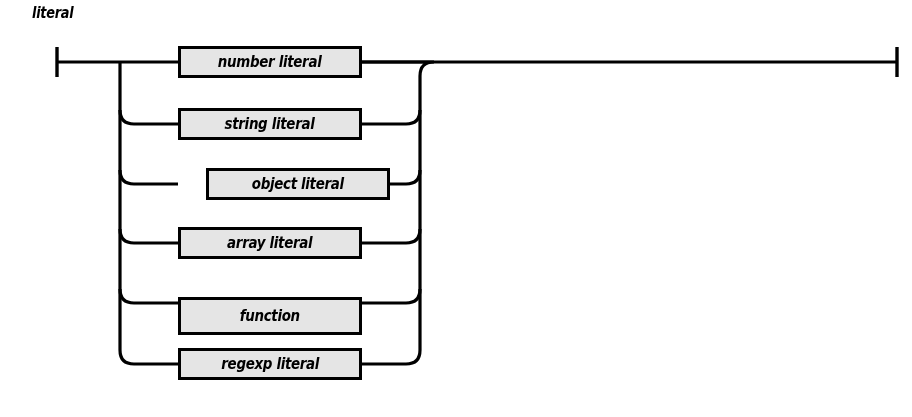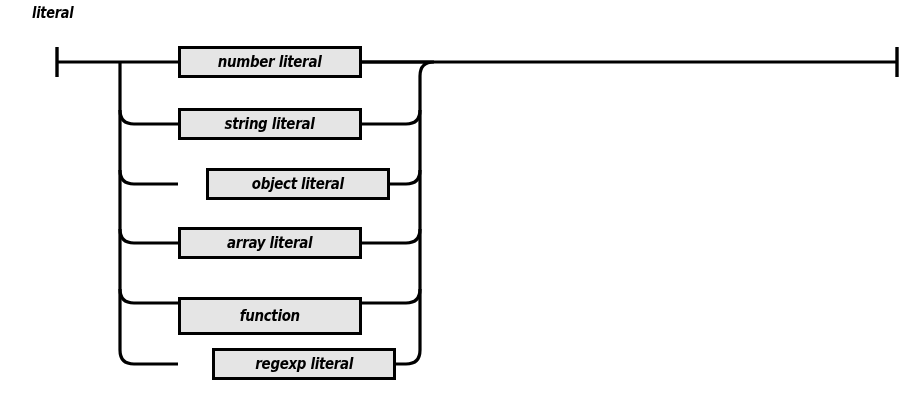--- a/index.html
+++ b/index.html
@@ -111,18 +111,18 @@
       </div>
       <div class="node-box" style="left: 178px; top: 168px; width: 184px; height: 32px; margin-left: 28px;">
         <span class="node-label">object literal</span>
       </div>
       <div class="node-box" style="left: 178px; top: 227px; width: 184px; height: 32px;">
         <span class="node-label">array literal</span>
       </div>
       <div class="node-box" style="left: 178px; top: 287px; width: 184px; height: 38px; margin-top: 10px;">
         <span class="node-label">function</span>
       </div>
-      <div class="node-box" style="left: 178px; top: 348px; width: 184px; height: 32px; margin-left: 34px;">
+      <div class="node-box" style="left: 178px; top: 348px; width: 184px; height: 32px;">
         <span class="node-label">regexp literal</span>
       </div>
     </div>
 
 </div>
 
 </body></html>

